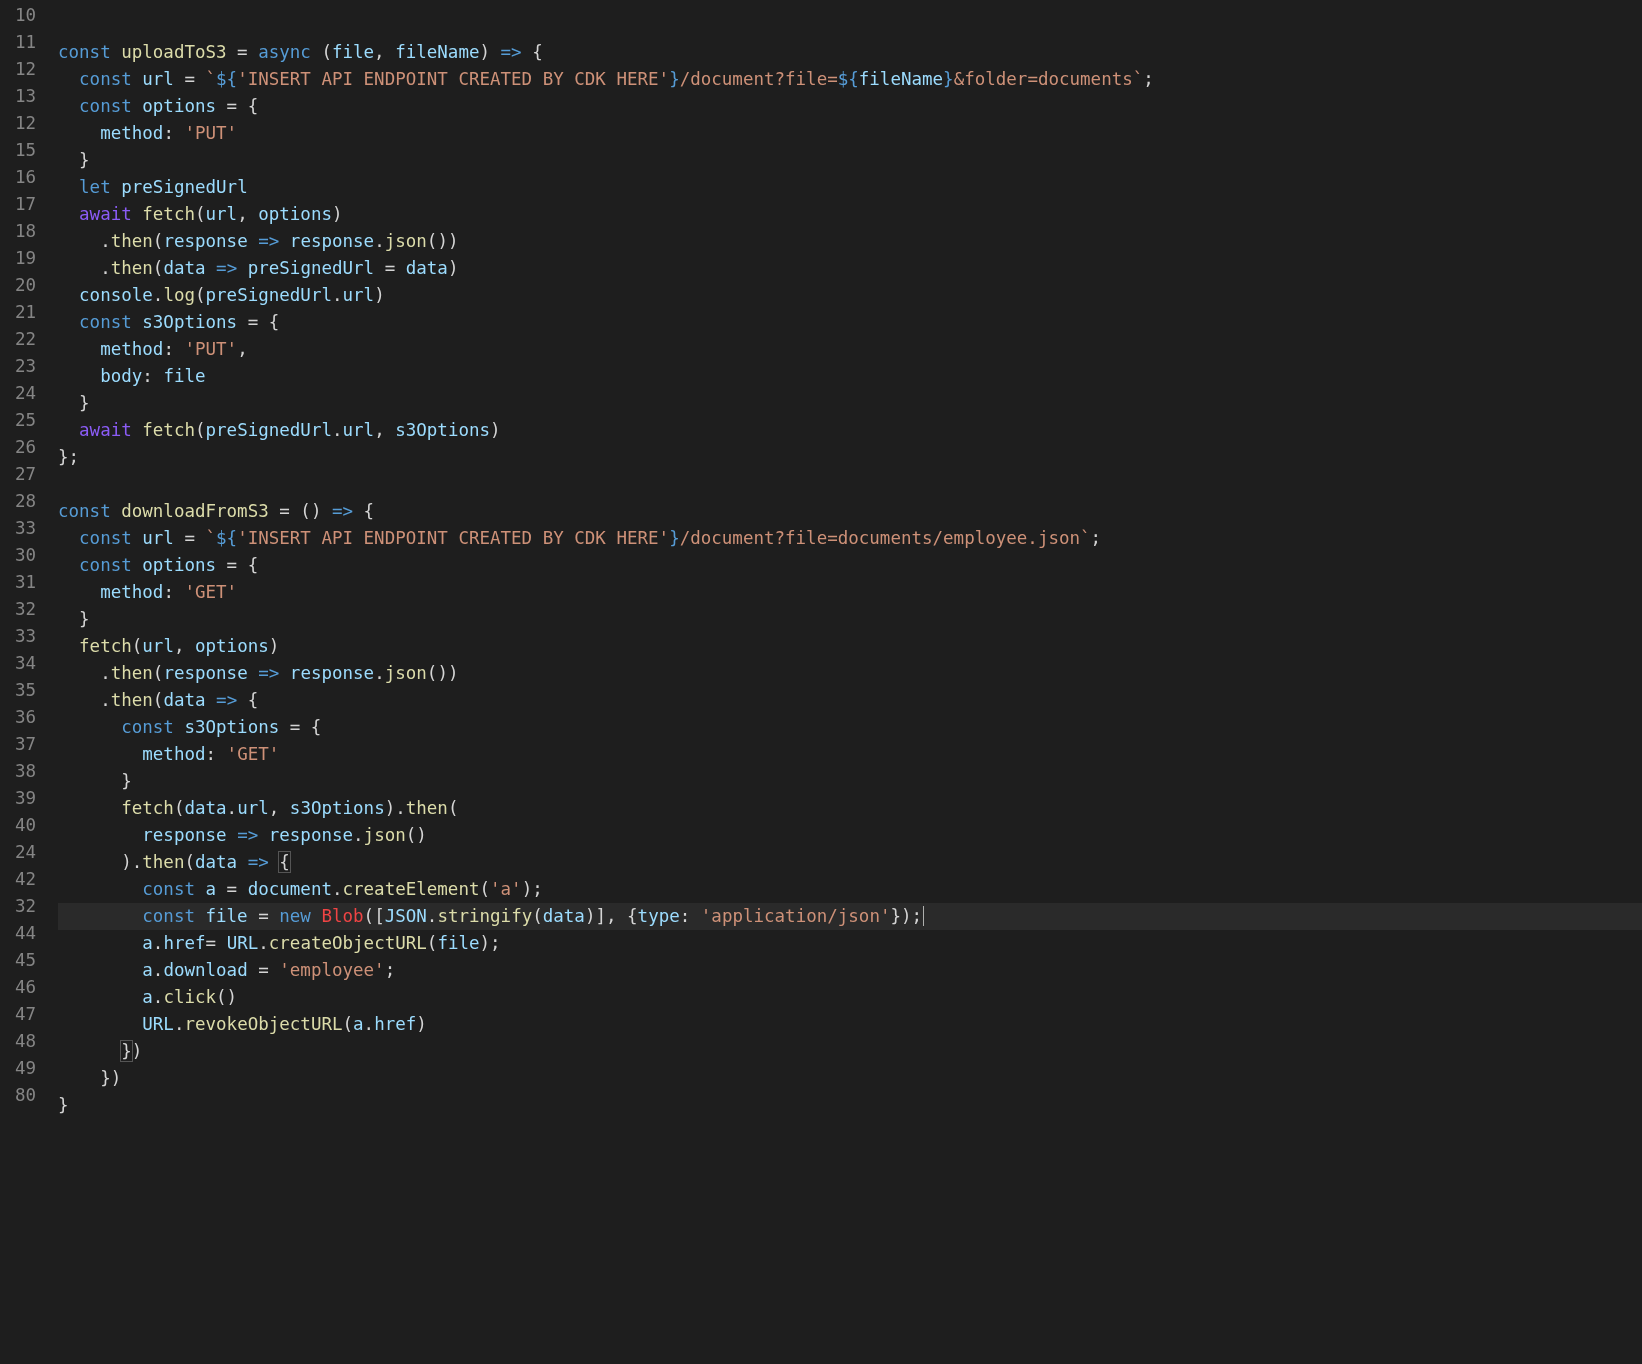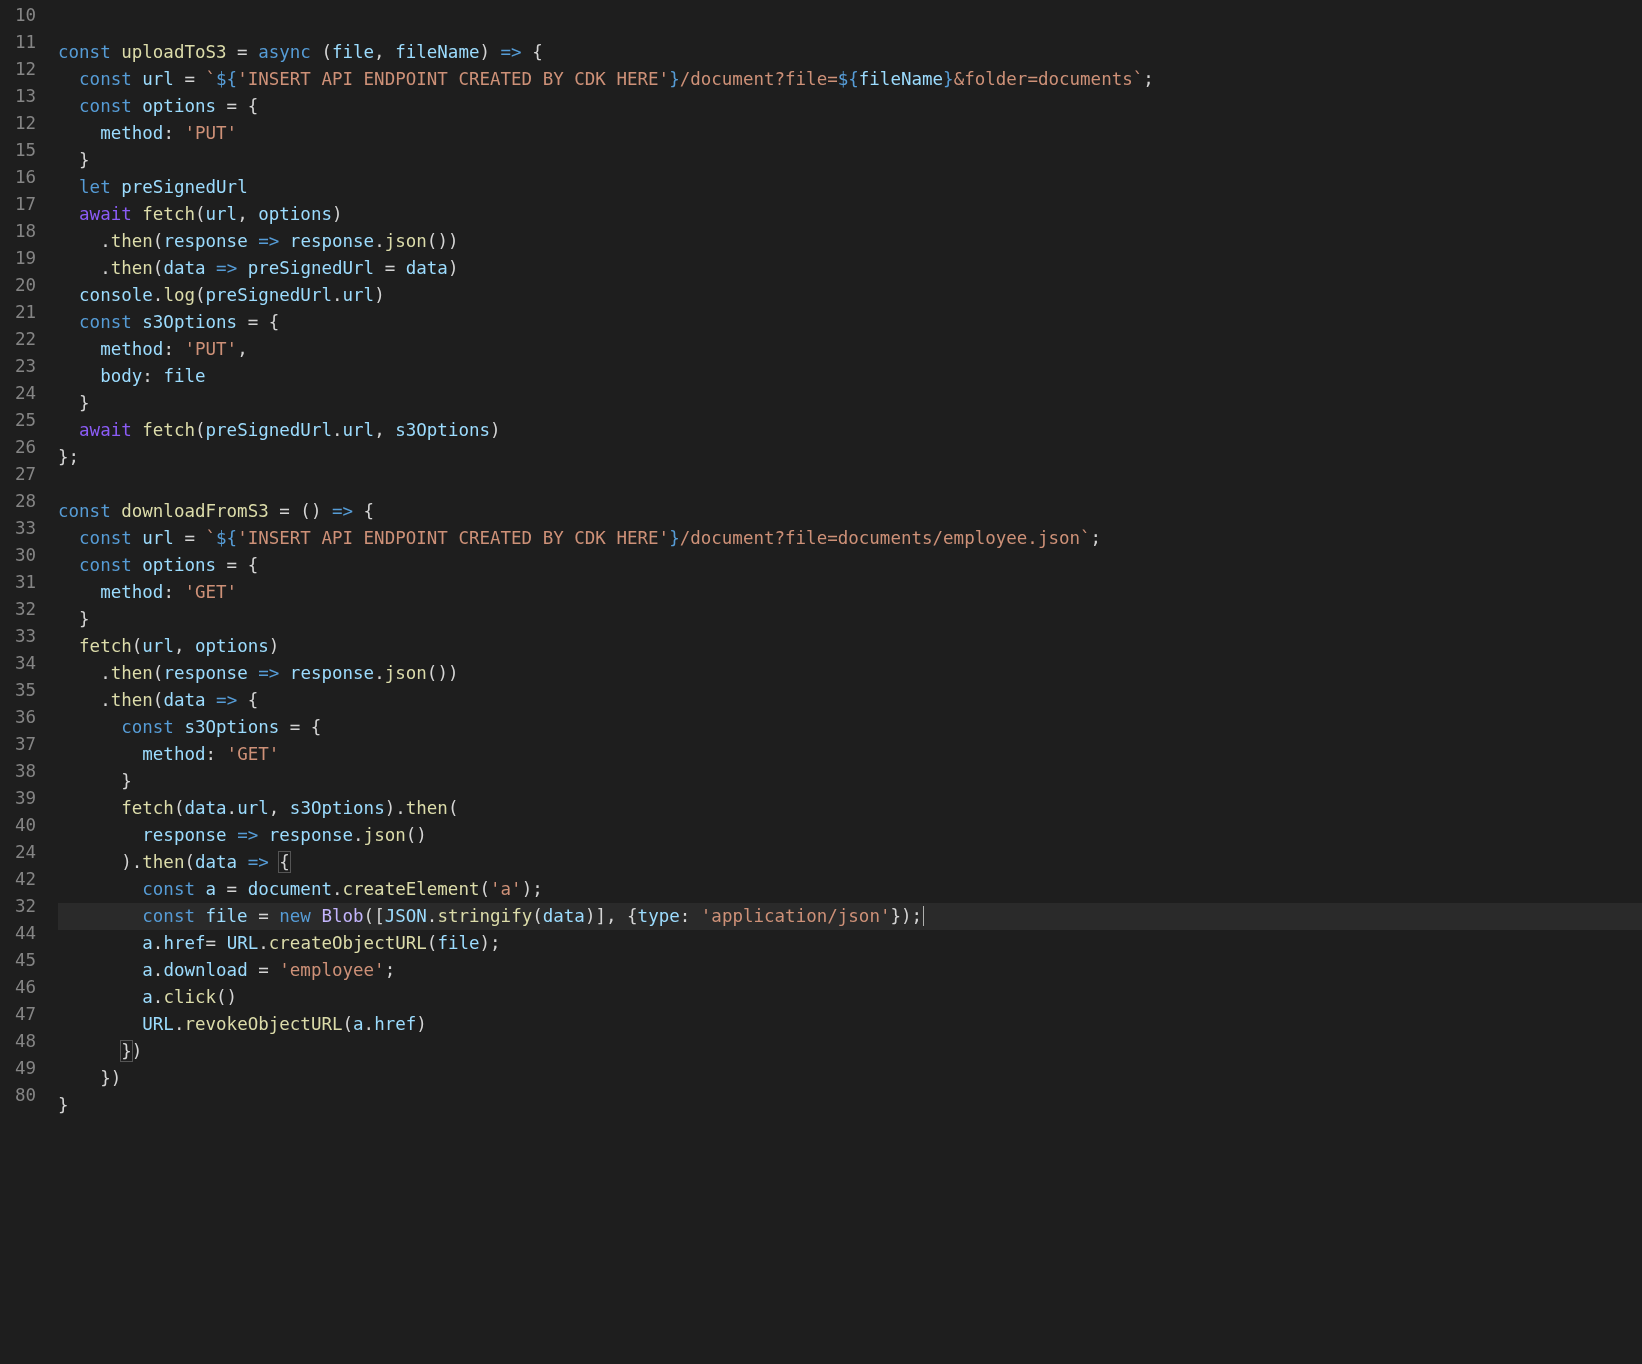--- a/index.html
+++ b/index.html
@@ -32,21 +32,21 @@
     white-space: pre;
     padding-top: 12px;
   }
   .line { height: 27px; display: block; }
   .line.hl { background: #2a2a2a; }
   
   .kw   { color: #569cd6; }  
   .kwm  { color: #8b5cf6; }  
   .fn   { color: #dcdcaa; }  
   .var  { color: #9cdcfe; }  
-  .cls  { color: #c4b5fd; }  
+  .cls  { color: #ef4444; }  
   .str  { color: #ce9178; }  
   .pun  { color: #d4d4d4; }
   .cursor { border-left: 1px solid #aeafad; margin-left:1px;}
   .bracket-hl { outline: 1px solid #555; }
   .tpl { color: #569cd6; } 
 </style>
 </head>
 <body>
 
 <div class="editor">

